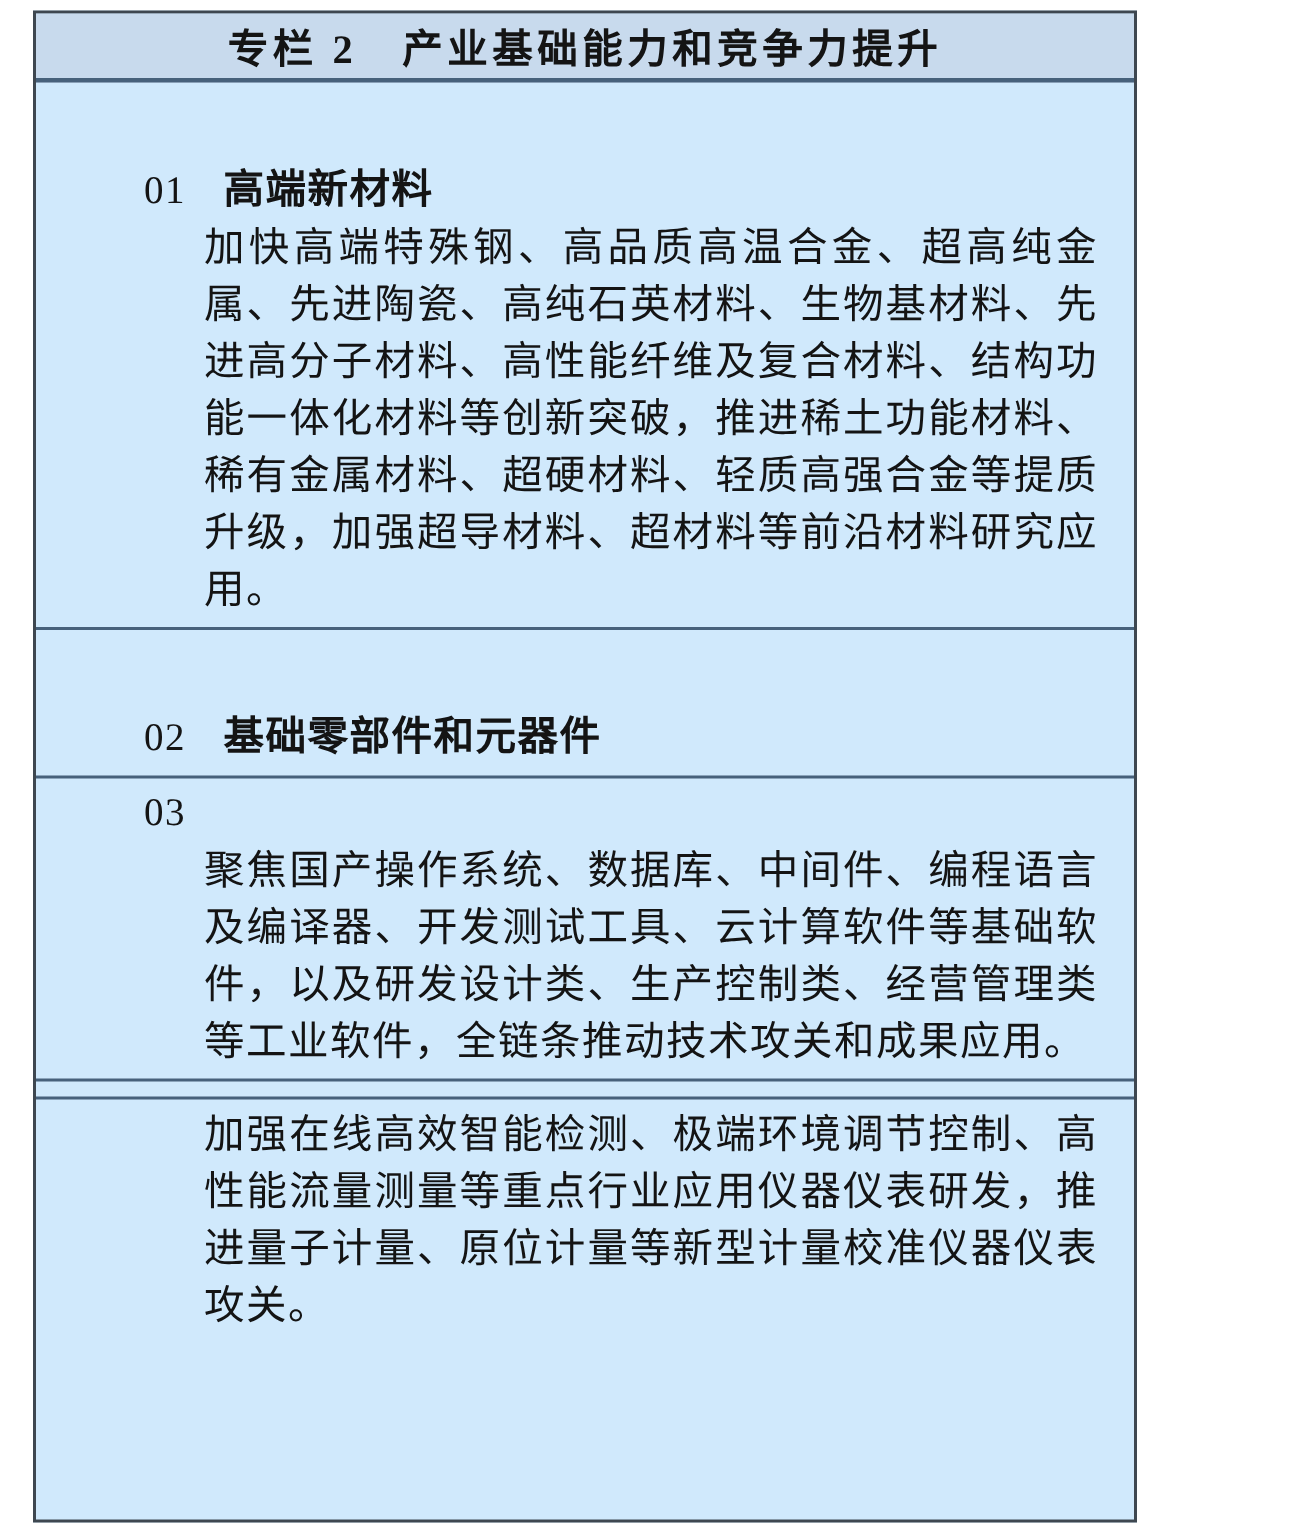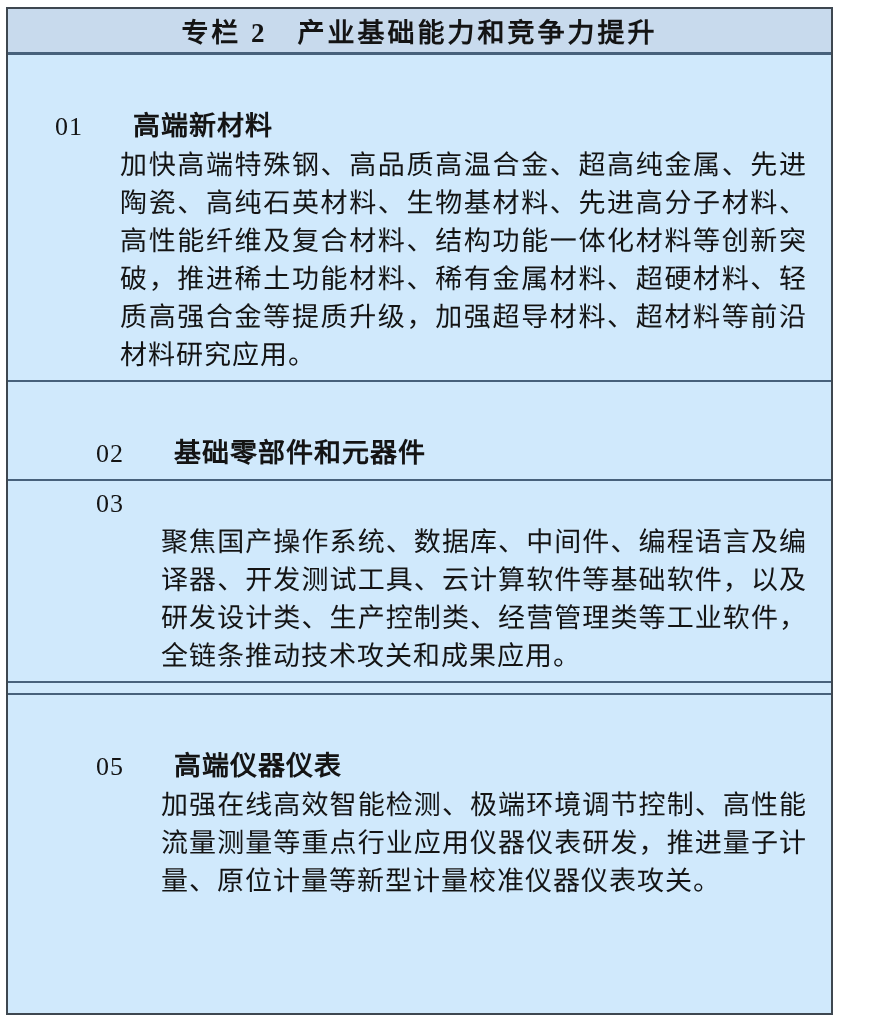--- a/index.html
+++ b/index.html
@@ -8,34 +8,34 @@
     --divider:#47617b;
     --border-outer:#3e4750;
     --text:#141414;
   }
   html,body{margin:0;padding:0;}
   body{
     width:877px;height:1024px;background:#ffffff;position:relative;
     font-family:"Liberation Serif","DejaVu Serif",serif;color:var(--text);
   }
   .panel{
-    position:absolute;left:6px;top:7px;width:827px;height:1008px;
+    position:absolute;left:22px;top:7px;width:736px;height:1008px;
     box-sizing:border-box;border:2px solid var(--border-outer);
     background:var(--body-bg);overflow:hidden;
   }
   .panel-header{
     height:43px;background:var(--header-bg);
     border-bottom:3px solid var(--divider);
     display:flex;align-items:center;justify-content:center;
     font-size:27px;font-weight:bold;letter-spacing:3px;
   }
   .sections{display:block;}
   .section{padding:4px 24px 6px 0;}
-  .section + .section{border-top:2px solid var(--divider);padding-left:41px;}
-  .sec-head{display:flex;align-items:baseline;line-height:38px;}
+  .section + .section{border-top:2px solid var(--divider);}
+  .sec-head{display:flex;align-items:baseline;line-height:38px;text-align:center;}
   .sec-num{
     width:125px;padding-left:47px;box-sizing:border-box;
     font-size:26px;letter-spacing:1px;flex:none;
   }
   .sec-title{font-weight:bold;font-size:27px;letter-spacing:1px;margin-top:48px;}
   .sec-body{
     margin-left:112px;font-size:27px;line-height:38px;
     text-align:justify;text-justify:inter-character;letter-spacing:1px;
   }
 </style>
@@ -66,21 +66,17 @@
     <div class="sec-head">
       <span class="sec-num">03</span>
     </div>
     <div class="sec-body">聚焦国产操作系统、数据库、中间件、编程语言及编译器、开发测试工具、云计算软件等基础软件，以及研发设计类、生产控制类、经营管理类等工业软件，全链条推动技术攻关和成果应用。</div>
   </div>
 
   <div class="section">
   </div>
 
   <div class="section">
-    <div class="sec-head">
-      <span class="sec-num">05</span>
-      <span class="sec-title">高端仪器仪表</span>
-    </div>
     <div class="sec-body">加强在线高效智能检测、极端环境调节控制、高性能流量测量等重点行业应用仪器仪表研发，推进量子计量、原位计量等新型计量校准仪器仪表攻关。</div>
   </div>
 
 </div>
 </div>
 
 </body></html>

